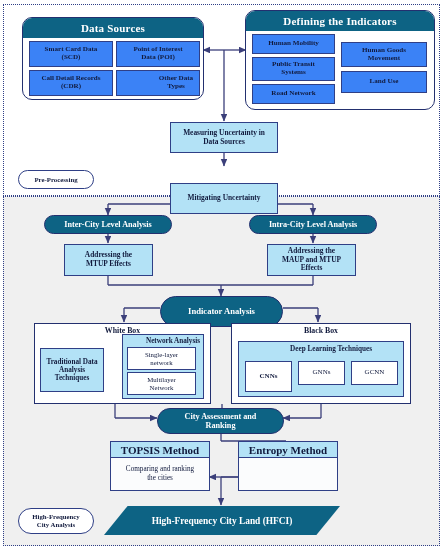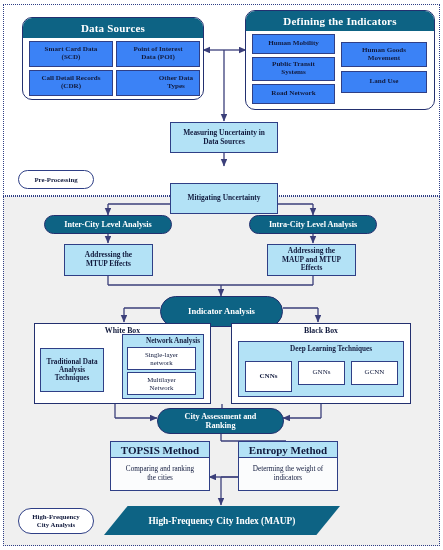--- a/index.html
+++ b/index.html
@@ -310,25 +310,19 @@
     <div class="card-head fs-cardh" style="height:15px;">TOPSIS Method</div>
     <div class="card-body fs-cardb" style="top:15px;height:33px;">
       <span>
         <span>Comparing and ranking</span><br>
         <span>the cities</span>
       </span>
     </div>
   </div>
   <div class="card" style="left:238px;top:441px;width:100px;height:50px;">
     <div class="card-head fs-cardh" style="height:15px;">Entropy Method</div>
-    <div class="card-body fs-cardb" style="top:15px;height:33px;">
-      <span>
-        <span>Determing the weight of</span><br>
-        <span>indicators</span>
-      </span>
-    </div>
   </div>
 
   <div class="para fs-para" style="left:104px;top:506px;width:236px;height:29px;">
-    <span>High-Frequency City Index (MAUP)</span>
+    <span>High-Frequency City Land (HFCI)</span>
   </div>
 
 </div>
 
 </body></html>

